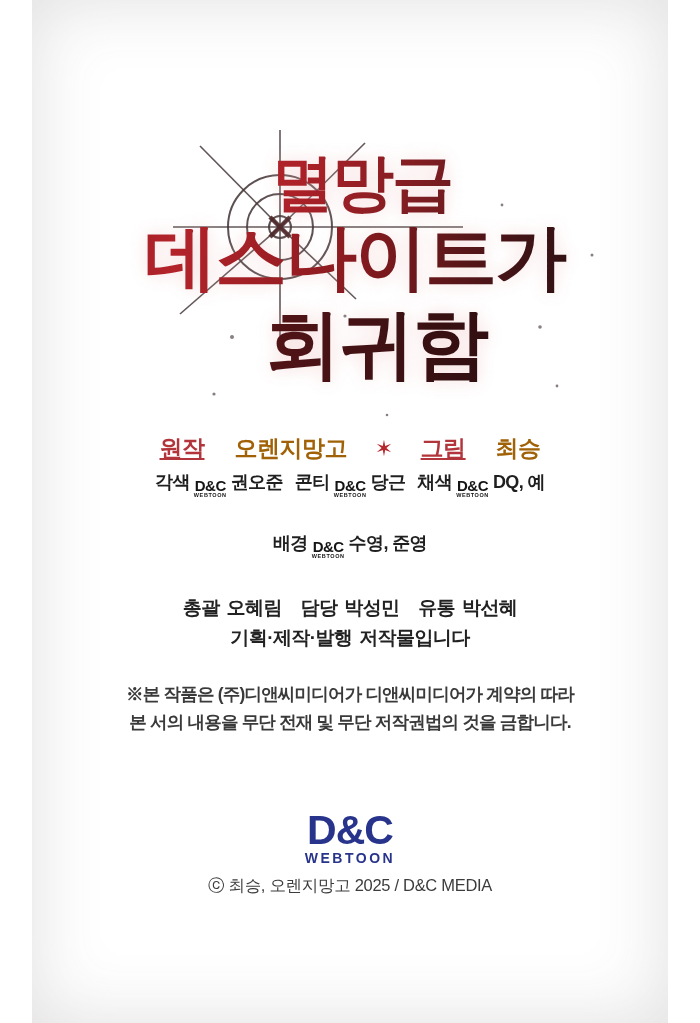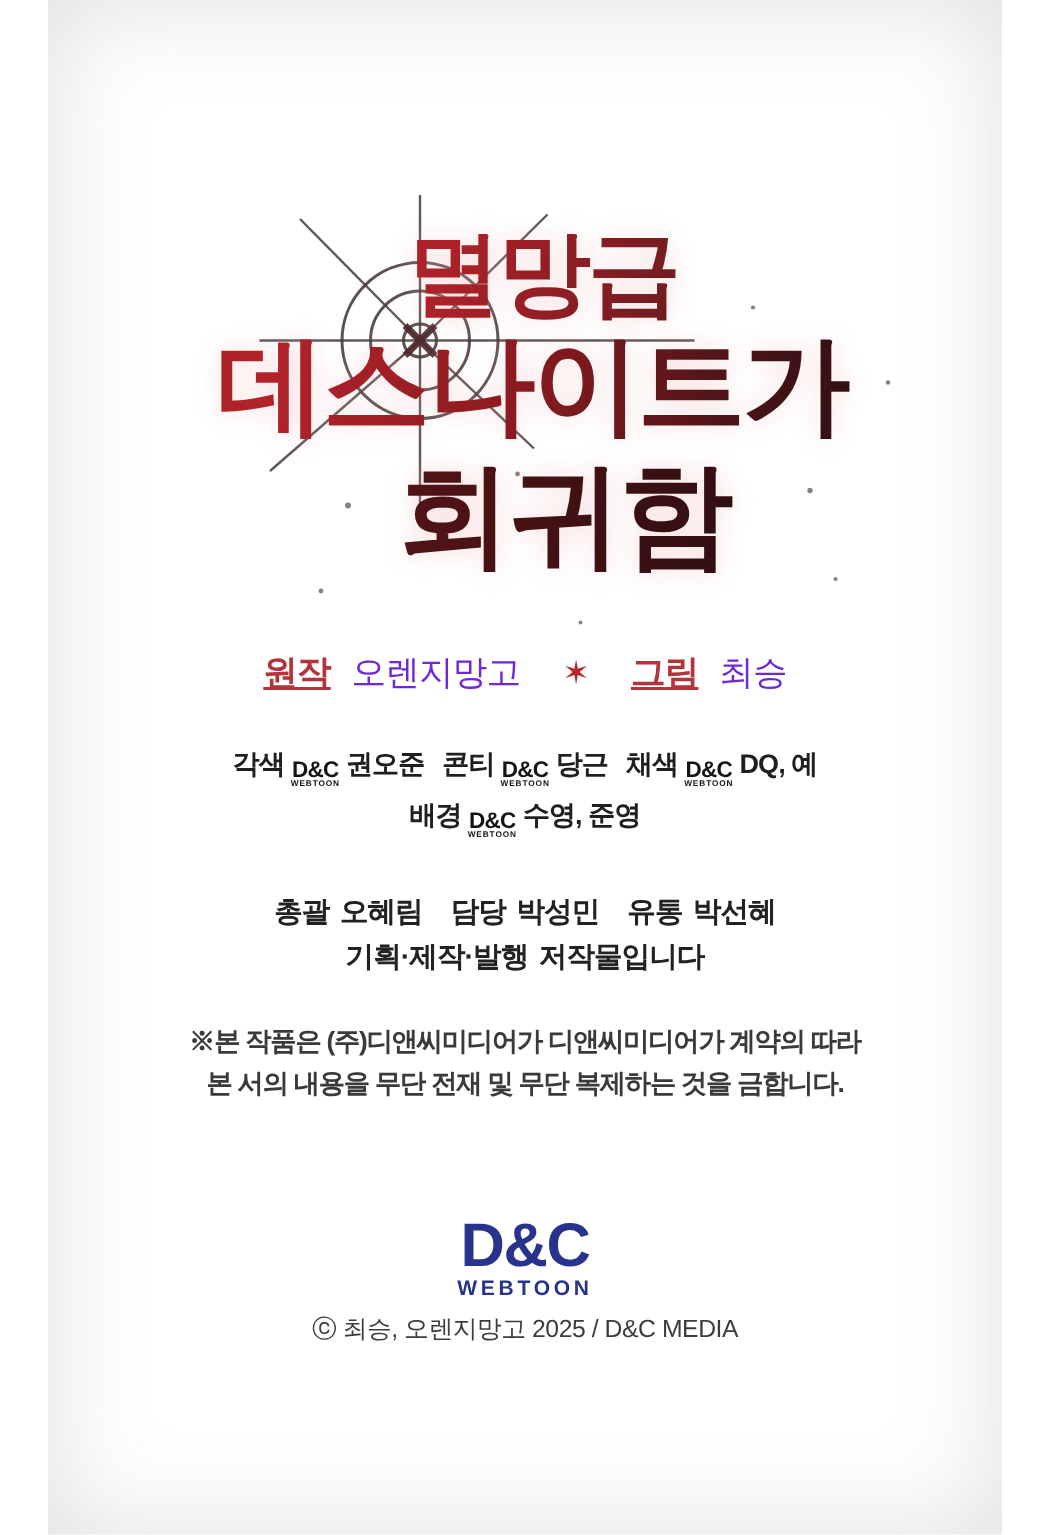--- a/index.html
+++ b/index.html
@@ -39,26 +39,26 @@
   .t3 {
     top: 306px; font-size: 76px; transform: translateX(26px);
     background-image: linear-gradient(100deg, #74171b 0%, #3c1113 55%, #150a0b 100%);
   }
 
   .reticle-layer { position: absolute; inset: 0; z-index: 1; }
 
   
   .authors { top: 433px; font-size: 23px; letter-spacing: -0.5px; z-index: 3; }
   .authors .lbl { color: #b2353c; font-weight: 700; text-decoration: underline; }
-  .authors .name { color: #6d28d9; font-weight: 400; margin-left: 8px; }
+  .authors .name { color: #a16207; font-weight: 700; margin-left: 24px; }
   .authors .star { color: #b5282e; font-size: 22px; margin: 0 22px; font-weight: 400; }
 
   
   .staff { font-size: 18px; font-weight: 700; color: #1f1f1f; letter-spacing: -0.6px; z-index: 3; }
-  .staff-1 { top: 497px; }
+  .staff-1 { top: 470px; }
   .staff-2 { top: 531px; }
   .staff .gap { display: inline-block; width: 12px; }
   .minilogo {
     display: inline-flex; flex-direction: column; align-items: center;
     vertical-align: -3px; margin: 0 4px; line-height: 1;
   }
   .minilogo .mdc { font-size: 15px; font-weight: 800; letter-spacing: -0.5px; color: #141414; line-height: 0.85; }
   .minilogo .mwt { font-size: 5.5px; font-weight: 800; letter-spacing: 0.6px; color: #141414; }
 
   
@@ -158,21 +158,21 @@
     <span class="pair"><span class="plabel">담당</span><span>박성민</span></span>
     <span class="pair"><span class="plabel">유통</span><span>박선혜</span></span>
   </div>
 
   <div class="abs mgmt mgmt-2">
     <span class="plabel">기획·제작·발행</span><span>저작물입니다</span>
   </div>
 
   <div class="abs disclaimer">
     <div>※본 작품은 (주)디앤씨미디어가 디앤씨미디어가 계약의 따라</div>
-    <div>본 서의 내용을 무단 전재 및 무단 복제하는 것을 금합니다.</div>
+    <div>본 서의 내용을 무단 전재 및 무단 저작권법의 것을 금합니다.</div>
   </div>
 
   <div class="abs biglogo">
     <span class="bdc">D&amp;C</span>
     <span class="bwt">WEBTOON</span>
   </div>
 
   <div class="abs copyright">ⓒ 최승, 오렌지망고 2025 / D&amp;C MEDIA</div>
 
 </div>

